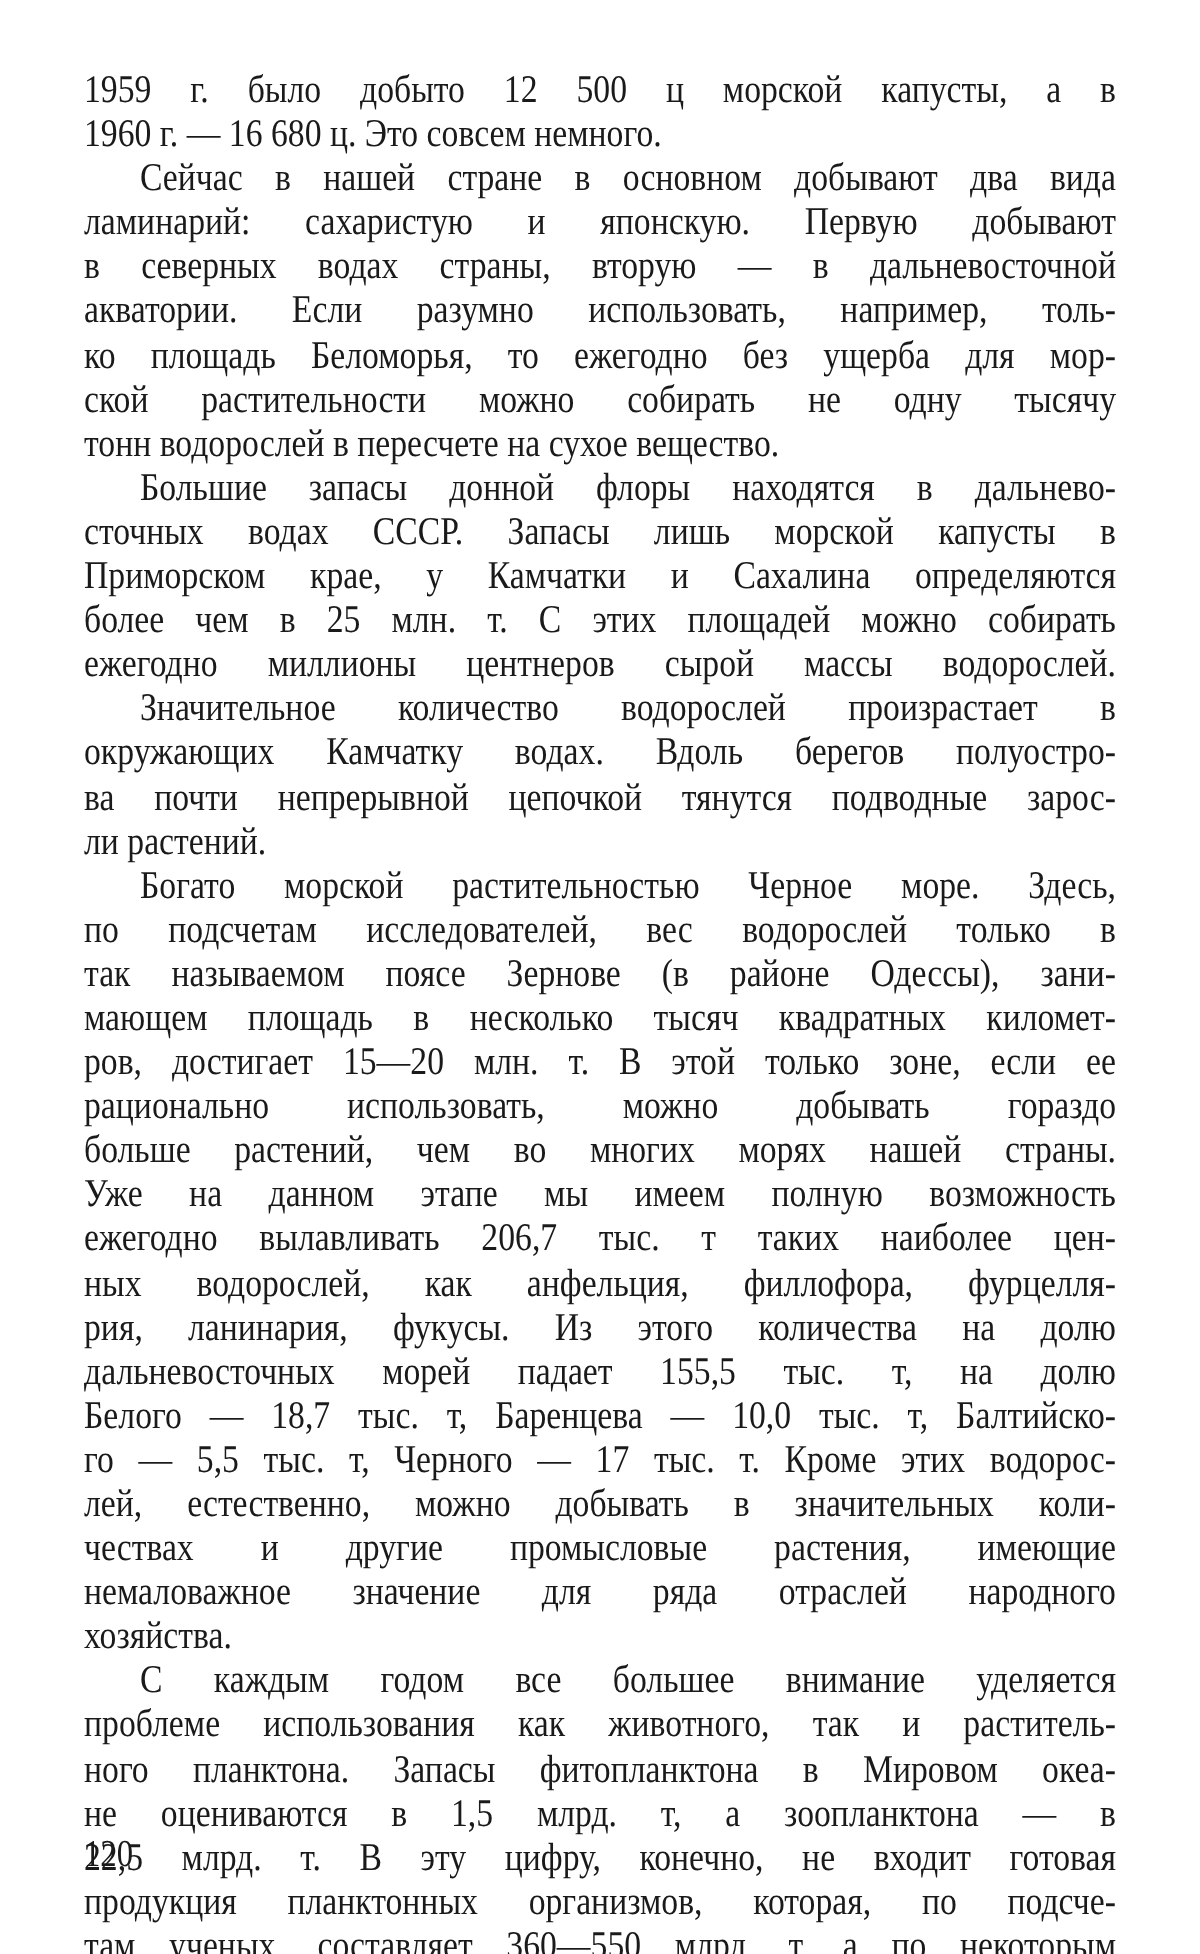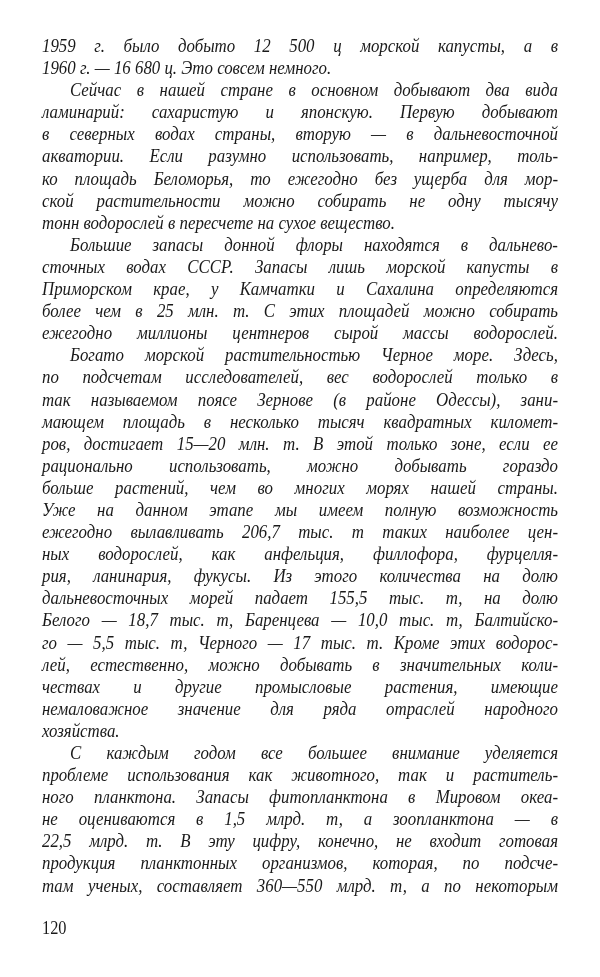--- a/index.html
+++ b/index.html
@@ -35,21 +35,20 @@
   }
   .line.last {
     text-align-last: left;
   }
   .line.indent {
     padding-left: calc(28px / 0.86);
     width: calc((516px - 28px) / 0.86);
   }
   .para {
     display: block;
-    font-style: italic;
   }
   .page-number {
     position: absolute;
     left: 42px;
     top: 917px;
     font-family: "Liberation Serif", "DejaVu Serif", serif;
     font-size: 19px;
     color: #1a1a1a;
     transform: scaleX(0.86);
     transform-origin: left center;
@@ -76,20 +75,26 @@
   </div>
 
   <div class="para">
     <span class="line indent">Большие запасы донной флоры находятся в дальнево-</span>
     <span class="line">сточных водах СССР. Запасы лишь морской капусты в</span>
     <span class="line">Приморском крае, у Камчатки и Сахалина определяются</span>
     <span class="line">более чем в 25 млн. т. С этих площадей можно собирать</span>
     <span class="line">ежегодно миллионы центнеров сырой массы водорослей.</span>
   </div>
 
+  <div class="para">
+    <span class="line indent">Значительное количество водорослей произрастает в</span>
+    <span class="line">окружающих Камчатку водах. Вдоль берегов полуостро-</span>
+    <span class="line">ва почти непрерывной цепочкой тянутся подводные зарос-</span>
+    <span class="line last">ли растений.</span>
+  </div>
 
   <div class="para">
     <span class="line indent">Богато морской растительностью Черное море. Здесь,</span>
     <span class="line">по подсчетам исследователей, вес водорослей только в</span>
     <span class="line">так называемом поясе Зернове (в районе Одессы), зани-</span>
     <span class="line">мающем площадь в несколько тысяч квадратных километ-</span>
     <span class="line">ров, достигает 15—20 млн. т. В этой только зоне, если ее</span>
     <span class="line">рационально использовать, можно добывать гораздо</span>
     <span class="line">больше растений, чем во многих морях нашей страны.</span>
     <span class="line">Уже на данном этапе мы имеем полную возможность</span>

